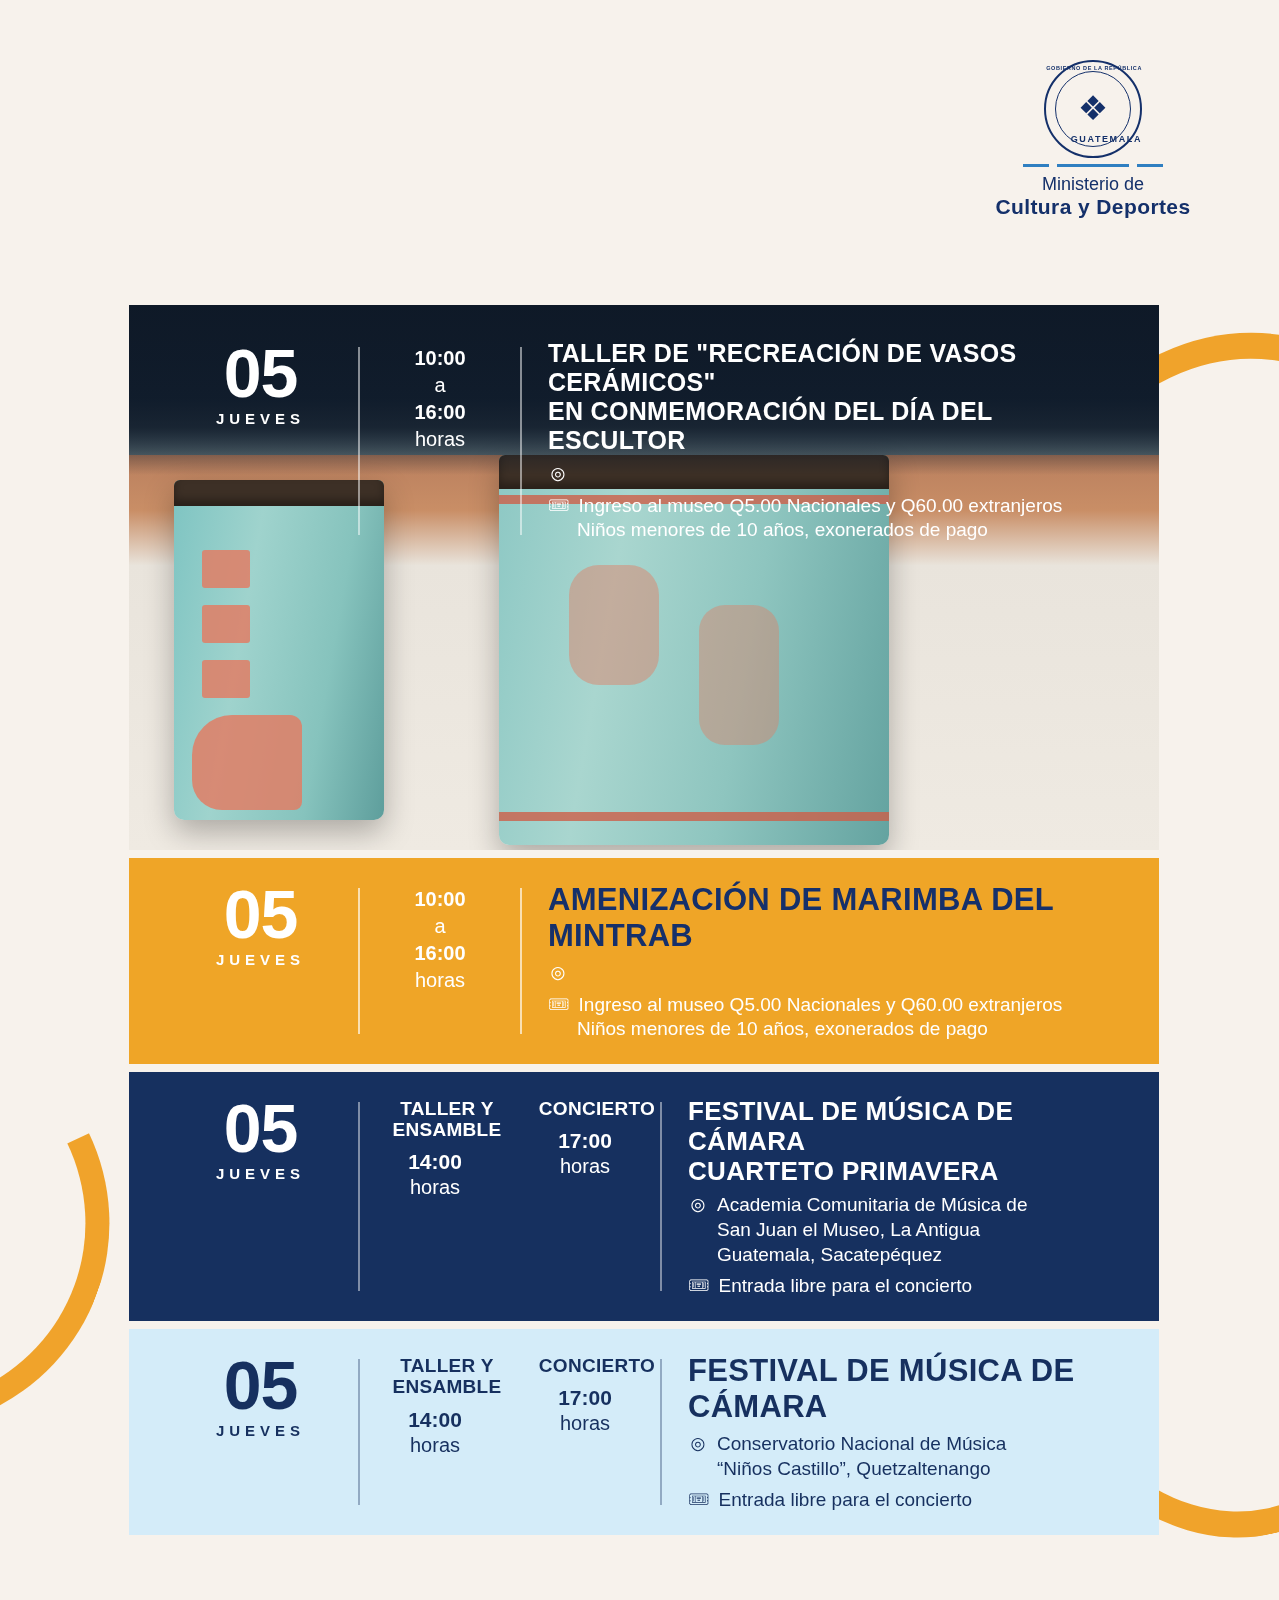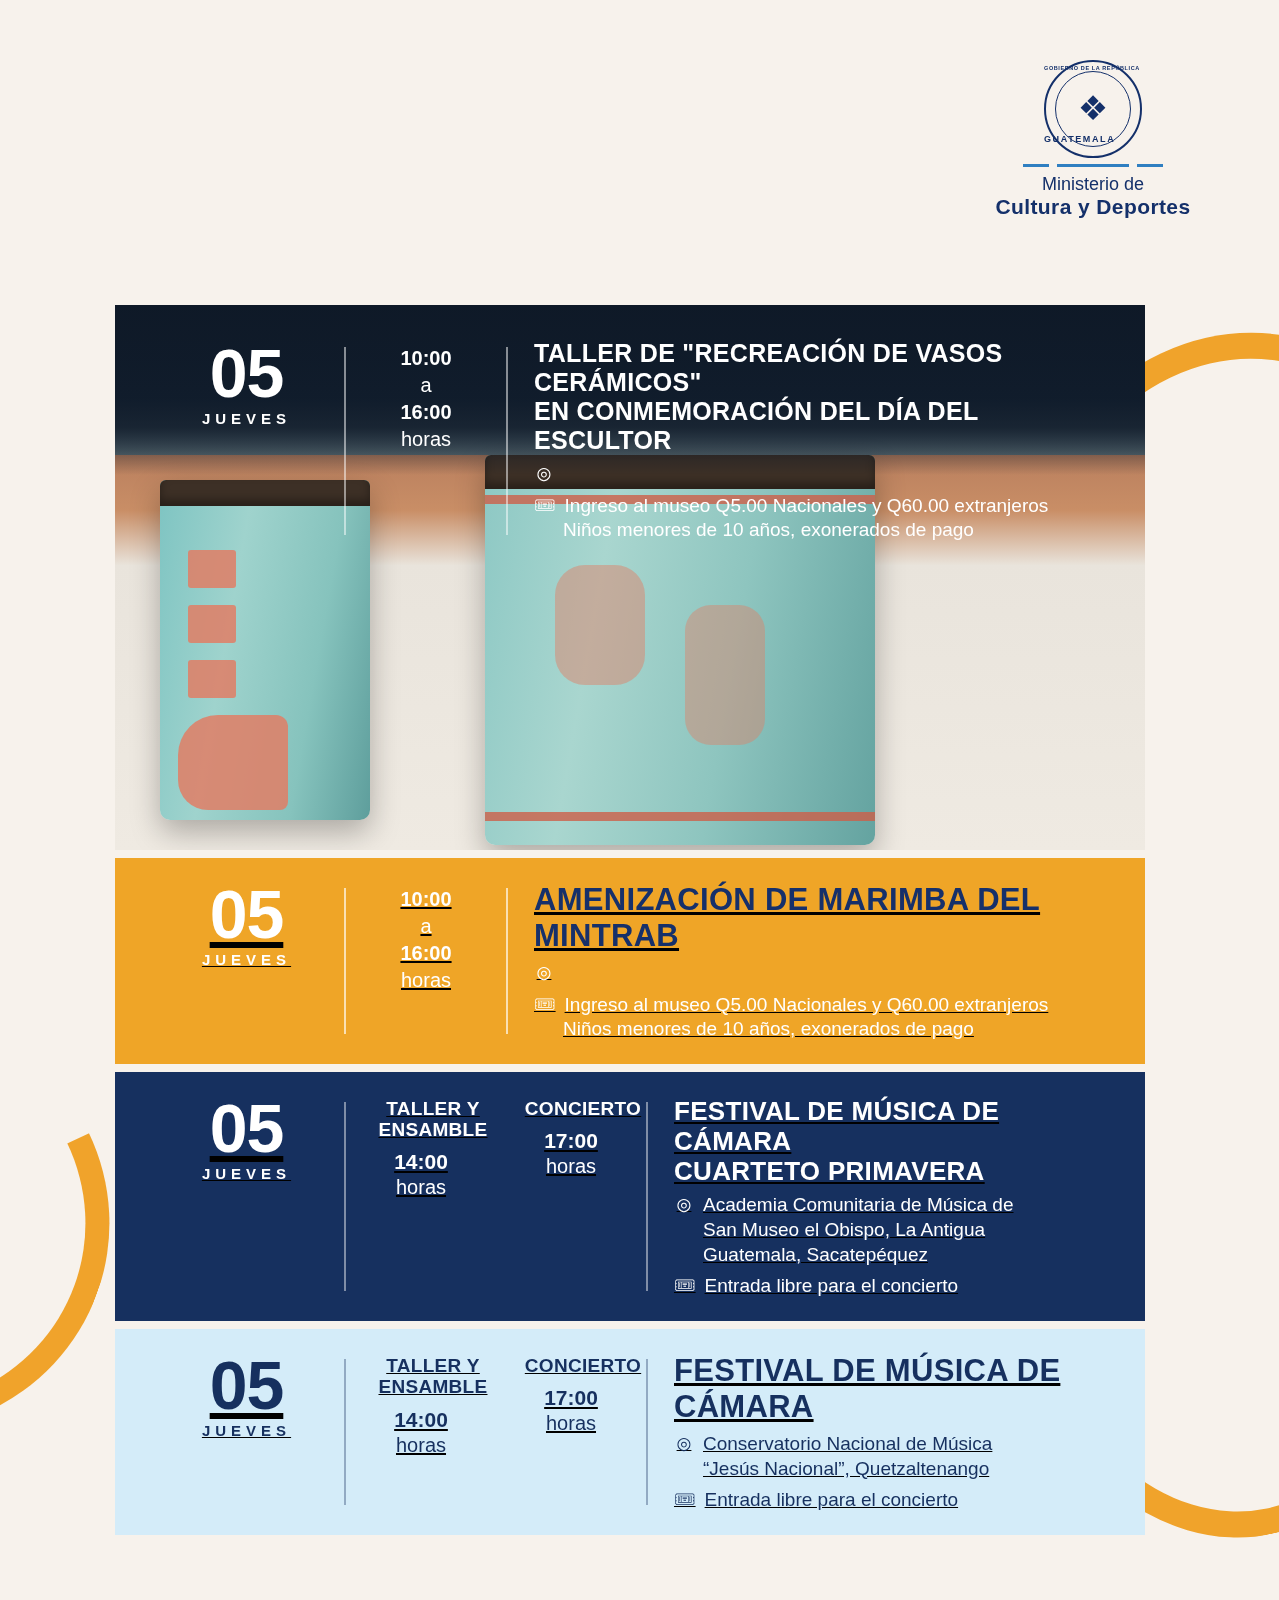--- a/index.html
+++ b/index.html
@@ -63,40 +63,40 @@
   }
   .seal-inner {
     position: absolute; inset: 11px;
     border-radius: 50%;
     border: 1px solid #14306a;
   }
   .seal-top-text, .seal-bottom-text {
     position: absolute; left: 0; right: 0;
     font-size: 5.5px; letter-spacing: .6px;
     font-weight: bold; color: #14306a;
-    text-align: left;
+    text-align: right;
   }
   .seal-top-text { top: 5px; }
   .seal-bottom-text { bottom: 14px; font-size: 9px; letter-spacing: 1.6px; }
   .seal-bird {
     position: absolute; left: 50%; top: 50%;
     transform: translate(-50%,-52%);
     font-size: 34px; line-height: 1; color: #14306a;
   }
   .rule-row {
     display: flex; align-items: center; justify-content: center;
     gap: 8px; margin: 6px 0 8px;
   }
   .rule { height: 3px; width: 72px; background: #2f7fc1; }
   .rule.short { width: 26px; }
   .min-line1 { font-size: 18px; font-weight: 400; color: #14306a; line-height: 1.1; }
   .min-line2 { font-size: 21px; font-weight: bold; color: #14306a; letter-spacing: .4px; }
 
   
-  .cards { position: absolute; left: 115px; top: 305px; width: 1030px; text-decoration: underline; }
+  .cards { position: absolute; left: 129px; top: 305px; width: 1030px; }
 
   .card { position: relative; width: 1030px; }
 
   
   .card-photo {
     height: 545px;
     background: linear-gradient(180deg,#17283b 0%,#1d3246 22%,#4a6878 44%, #9aa9a2 60%, #cfc6b5 100%);
     overflow: hidden;
   }
   .photo-bg { position: absolute; inset: 0; }
@@ -336,21 +336,21 @@
           <div class="unit">horas</div>
         </div>
         <div class="divider"></div>
         <div class="col-info">
           <div class="title">FESTIVAL DE MÚSICA DE CÁMARA</div>
           <div class="title">CUARTETO PRIMAVERA</div>
           <div class="meta-line">
             <span class="ic">◎</span>
             <span>Academia Comunitaria de Música de</span>
           </div>
-          <div class="meta-sub">San Museo el Obispo, La Antigua</div>
+          <div class="meta-sub">San Juan el Museo, La Antigua</div>
           <div class="meta-sub">Guatemala, Sacatepéquez</div>
           <div class="meta-line">
             <span class="ic">🎟</span>
             <span>Entrada libre para el concierto</span>
           </div>
         </div>
       </div>
     </div>
 
     <div class="gap-sm"></div>
@@ -373,21 +373,21 @@
           <div class="val">17:00</div>
           <div class="unit">horas</div>
         </div>
         <div class="divider"></div>
         <div class="col-info">
           <div class="title">FESTIVAL DE MÚSICA DE CÁMARA</div>
           <div class="meta-line">
             <span class="ic">◎</span>
             <span>Conservatorio Nacional de Música</span>
           </div>
-          <div class="meta-sub">“Jesús Nacional”, Quetzaltenango</div>
+          <div class="meta-sub">“Niños Castillo”, Quetzaltenango</div>
           <div class="meta-line">
             <span class="ic">🎟</span>
             <span>Entrada libre para el concierto</span>
           </div>
         </div>
       </div>
     </div>
 
   </div>
 </div>

